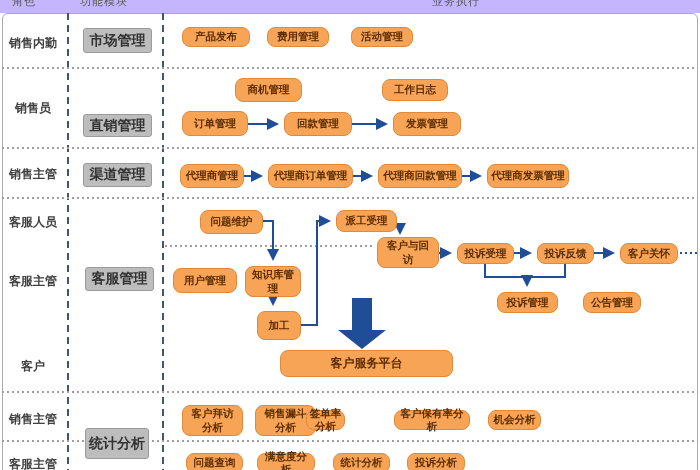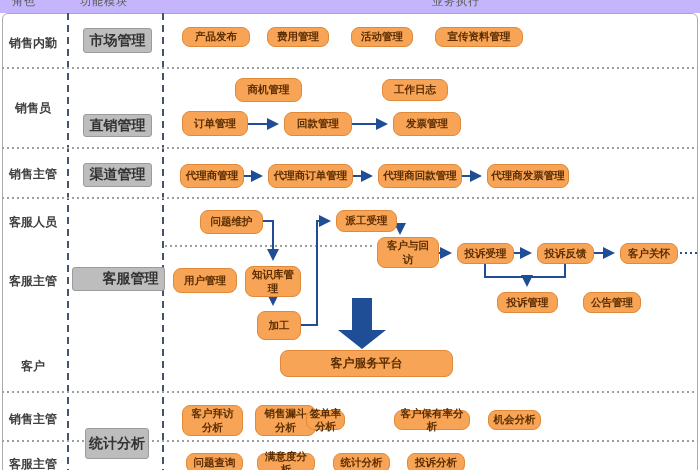--- a/index.html
+++ b/index.html
@@ -58,21 +58,21 @@
   <div class="role" style="top:166px;">销售主管</div>
   <div class="role" style="top:214px;">客服人员</div>
   <div class="role" style="top:273px;">客服主管</div>
   <div class="role" style="top:358px;">客户</div>
   <div class="role" style="top:411px;">销售主管</div>
   <div class="role" style="top:456px;">客服主管</div>
 
   <div class="module" style="left:83px;top:28px;width:67px;height:23px;">市场管理</div>
   <div class="module" style="left:83px;top:114px;width:67px;height:21px;">直销管理</div>
   <div class="module" style="left:83px;top:163px;width:67px;height:22px;">渠道管理</div>
-  <div class="module" style="left:72px;top:267px;width:67px;height:22px;padding-left:24px;">客服管理</div>
+  <div class="module" style="left:85px;top:267px;width:67px;height:22px;">客服管理</div>
   <div class="module" style="left:85px;top:428px;width:62px;height:29px;">统计分析</div>
 
   <svg class="links" width="700" height="470">
     <defs>
       <marker id="ah" markerWidth="8" markerHeight="8" refX="5" refY="3" orient="auto">
         <path d="M0,0 L6,3 L0,6 Z" fill="#1F4E96"></path>
       </marker>
     </defs>
     <g stroke="#1F4E96" stroke-width="2" fill="none">
       <path d="M248,124 H277" marker-end="url(#ah)"></path>
@@ -90,21 +90,20 @@
       <path d="M680,253 H698" stroke-dasharray="2,3"></path>
       <path d="M485,264 V277 H565 V264"></path>
       <path d="M527,277 V285" marker-end="url(#ah)"></path>
     </g>
     <path d="M352,298 L372,298 L372,330 L386,330 L362,349 L338,330 L352,330 Z" fill="#1F4E96"></path>
   </svg>
 
   <div class="node" style="left:182px;top:27px;width:68px;height:20px;">产品发布</div>
   <div class="node" style="left:267px;top:27px;width:62px;height:20px;">费用管理</div>
   <div class="node" style="left:351px;top:27px;width:62px;height:20px;">活动管理</div>
-  <div class="node" style="left:435px;top:27px;width:88px;height:20px;">宣传资料管理</div>
 
   <div class="node" style="left:235px;top:78px;width:67px;height:24px;">商机管理</div>
   <div class="node" style="left:382px;top:79px;width:66px;height:22px;">工作日志</div>
   <div class="node" style="left:182px;top:111px;width:66px;height:25px;">订单管理</div>
   <div class="node" style="left:284px;top:112px;width:68px;height:24px;">回款管理</div>
   <div class="node" style="left:393px;top:112px;width:68px;height:24px;">发票管理</div>
 
   <div class="node" style="left:180px;top:164px;width:64px;height:24px;">代理商管理</div>
   <div class="node" style="left:268px;top:164px;width:85px;height:24px;">代理商订单管理</div>
   <div class="node" style="left:378px;top:164px;width:84px;height:24px;">代理商回款管理</div>

